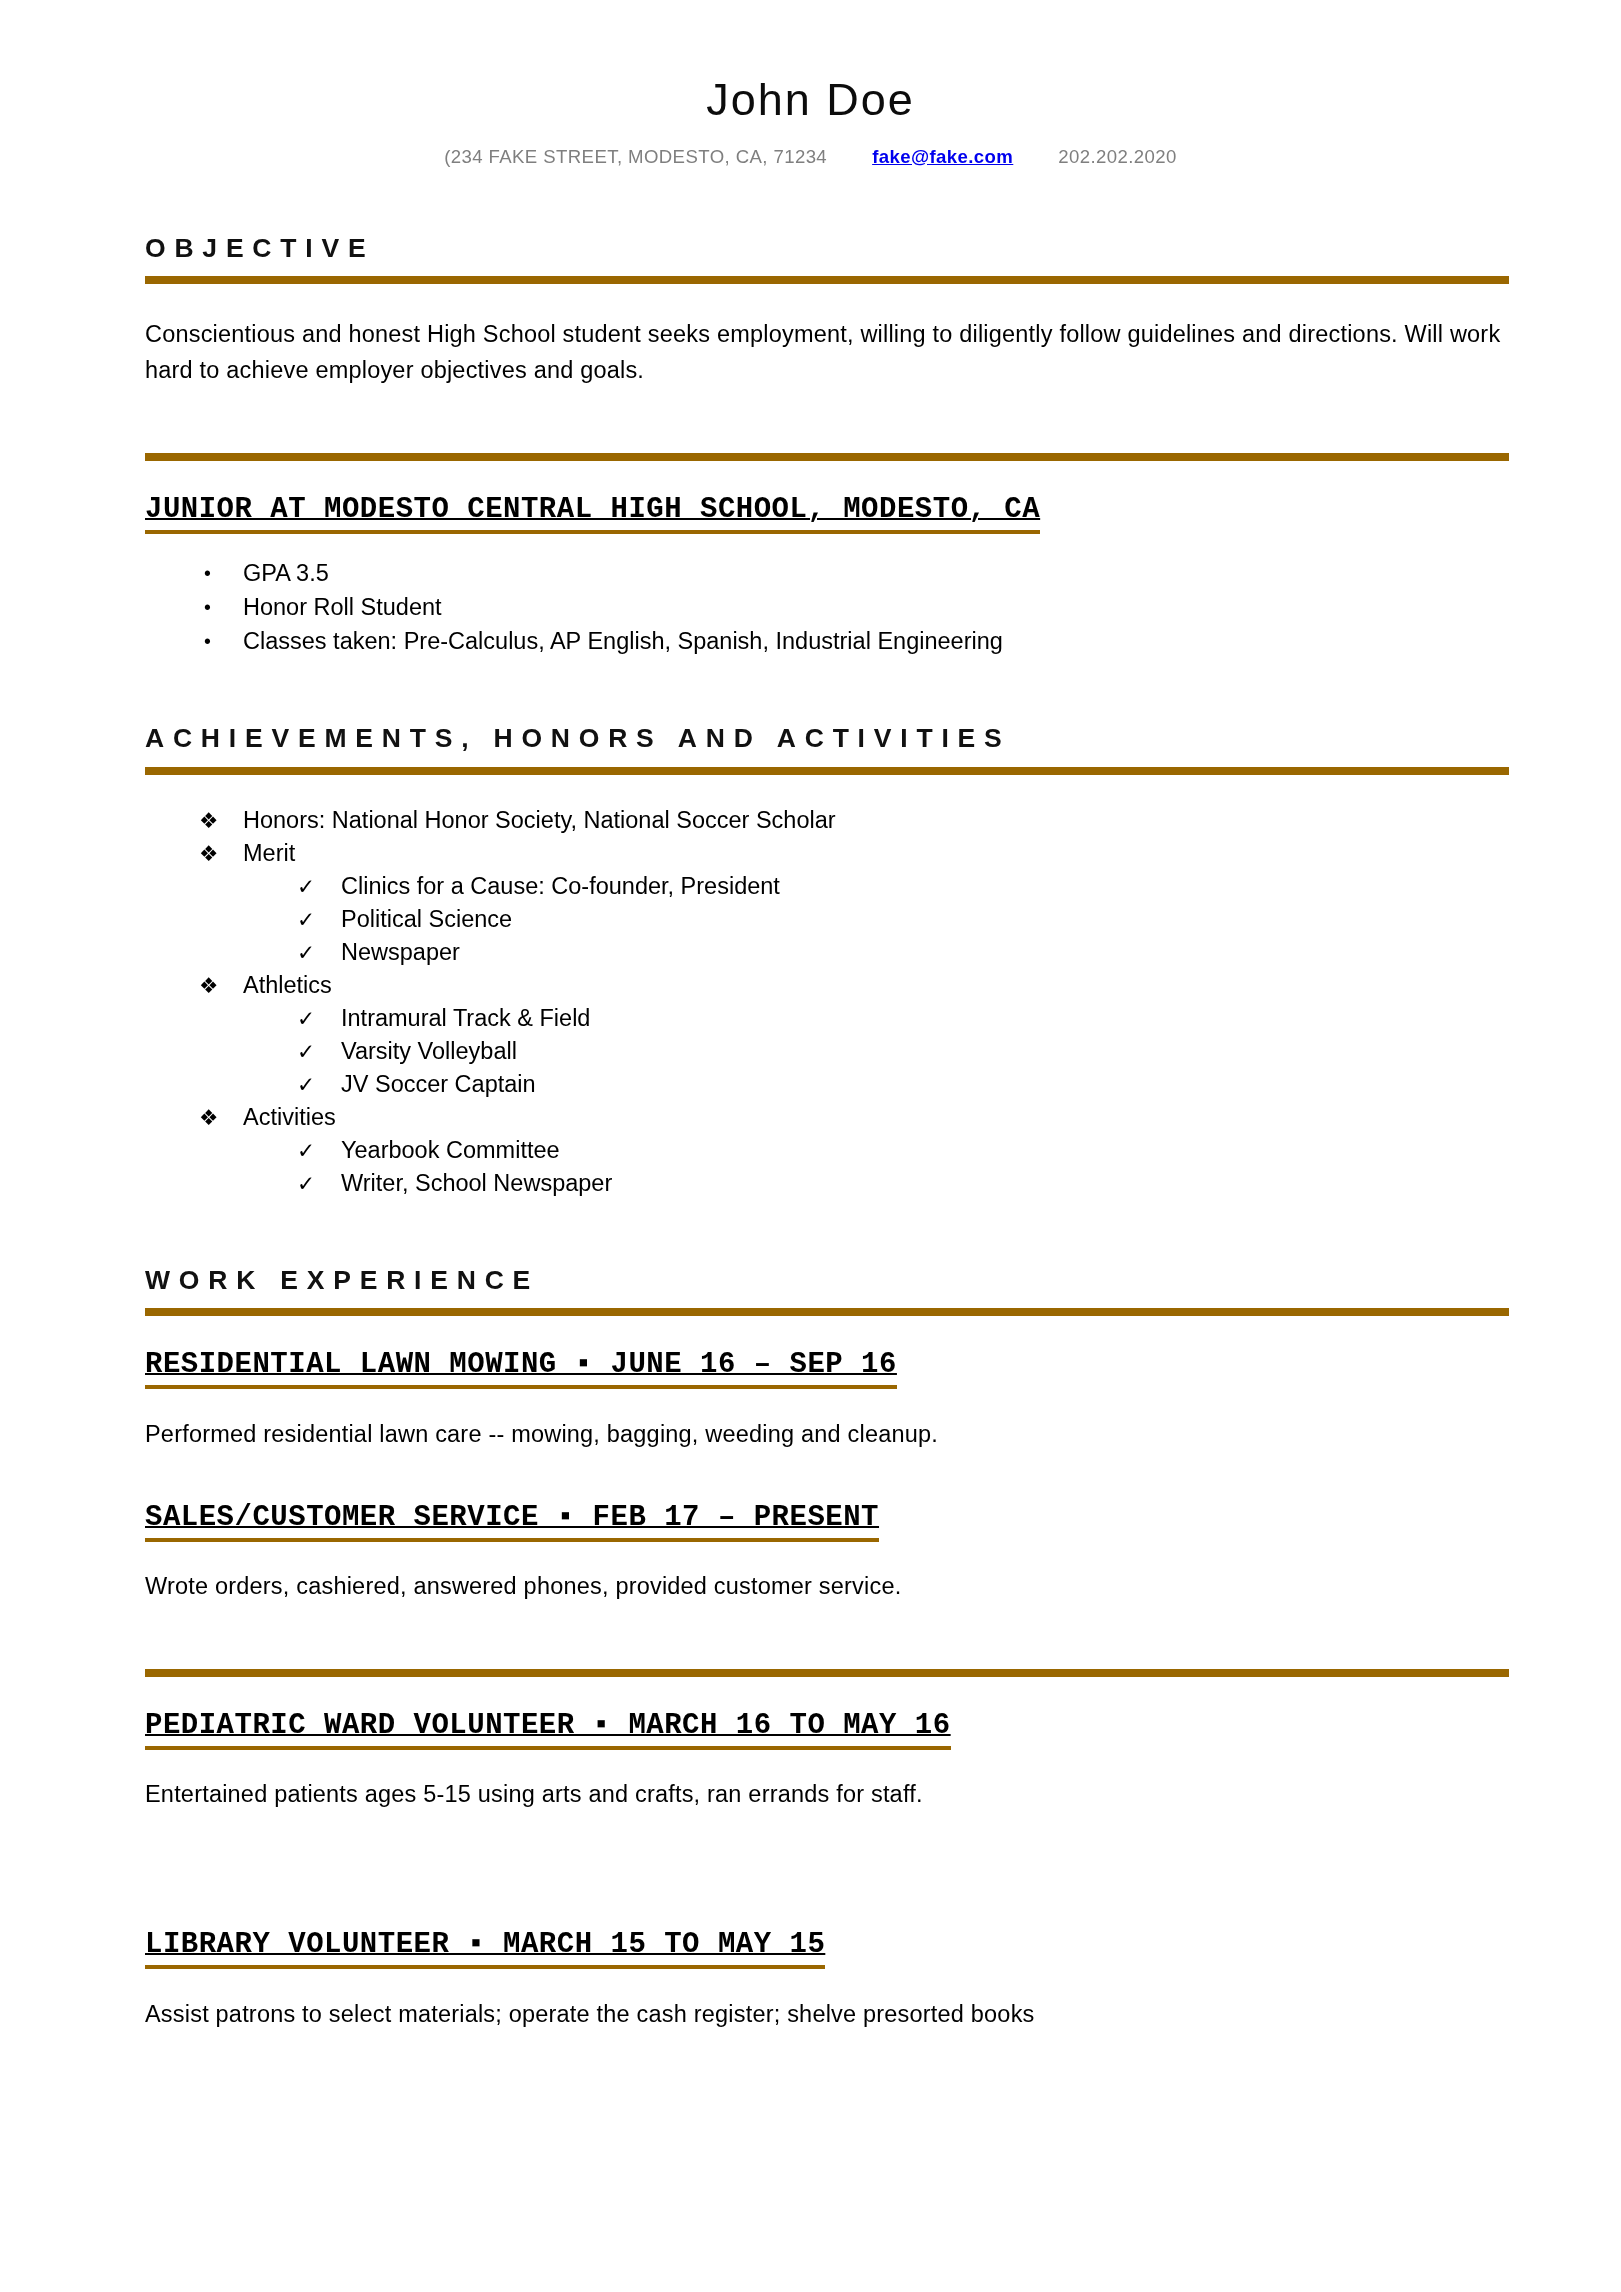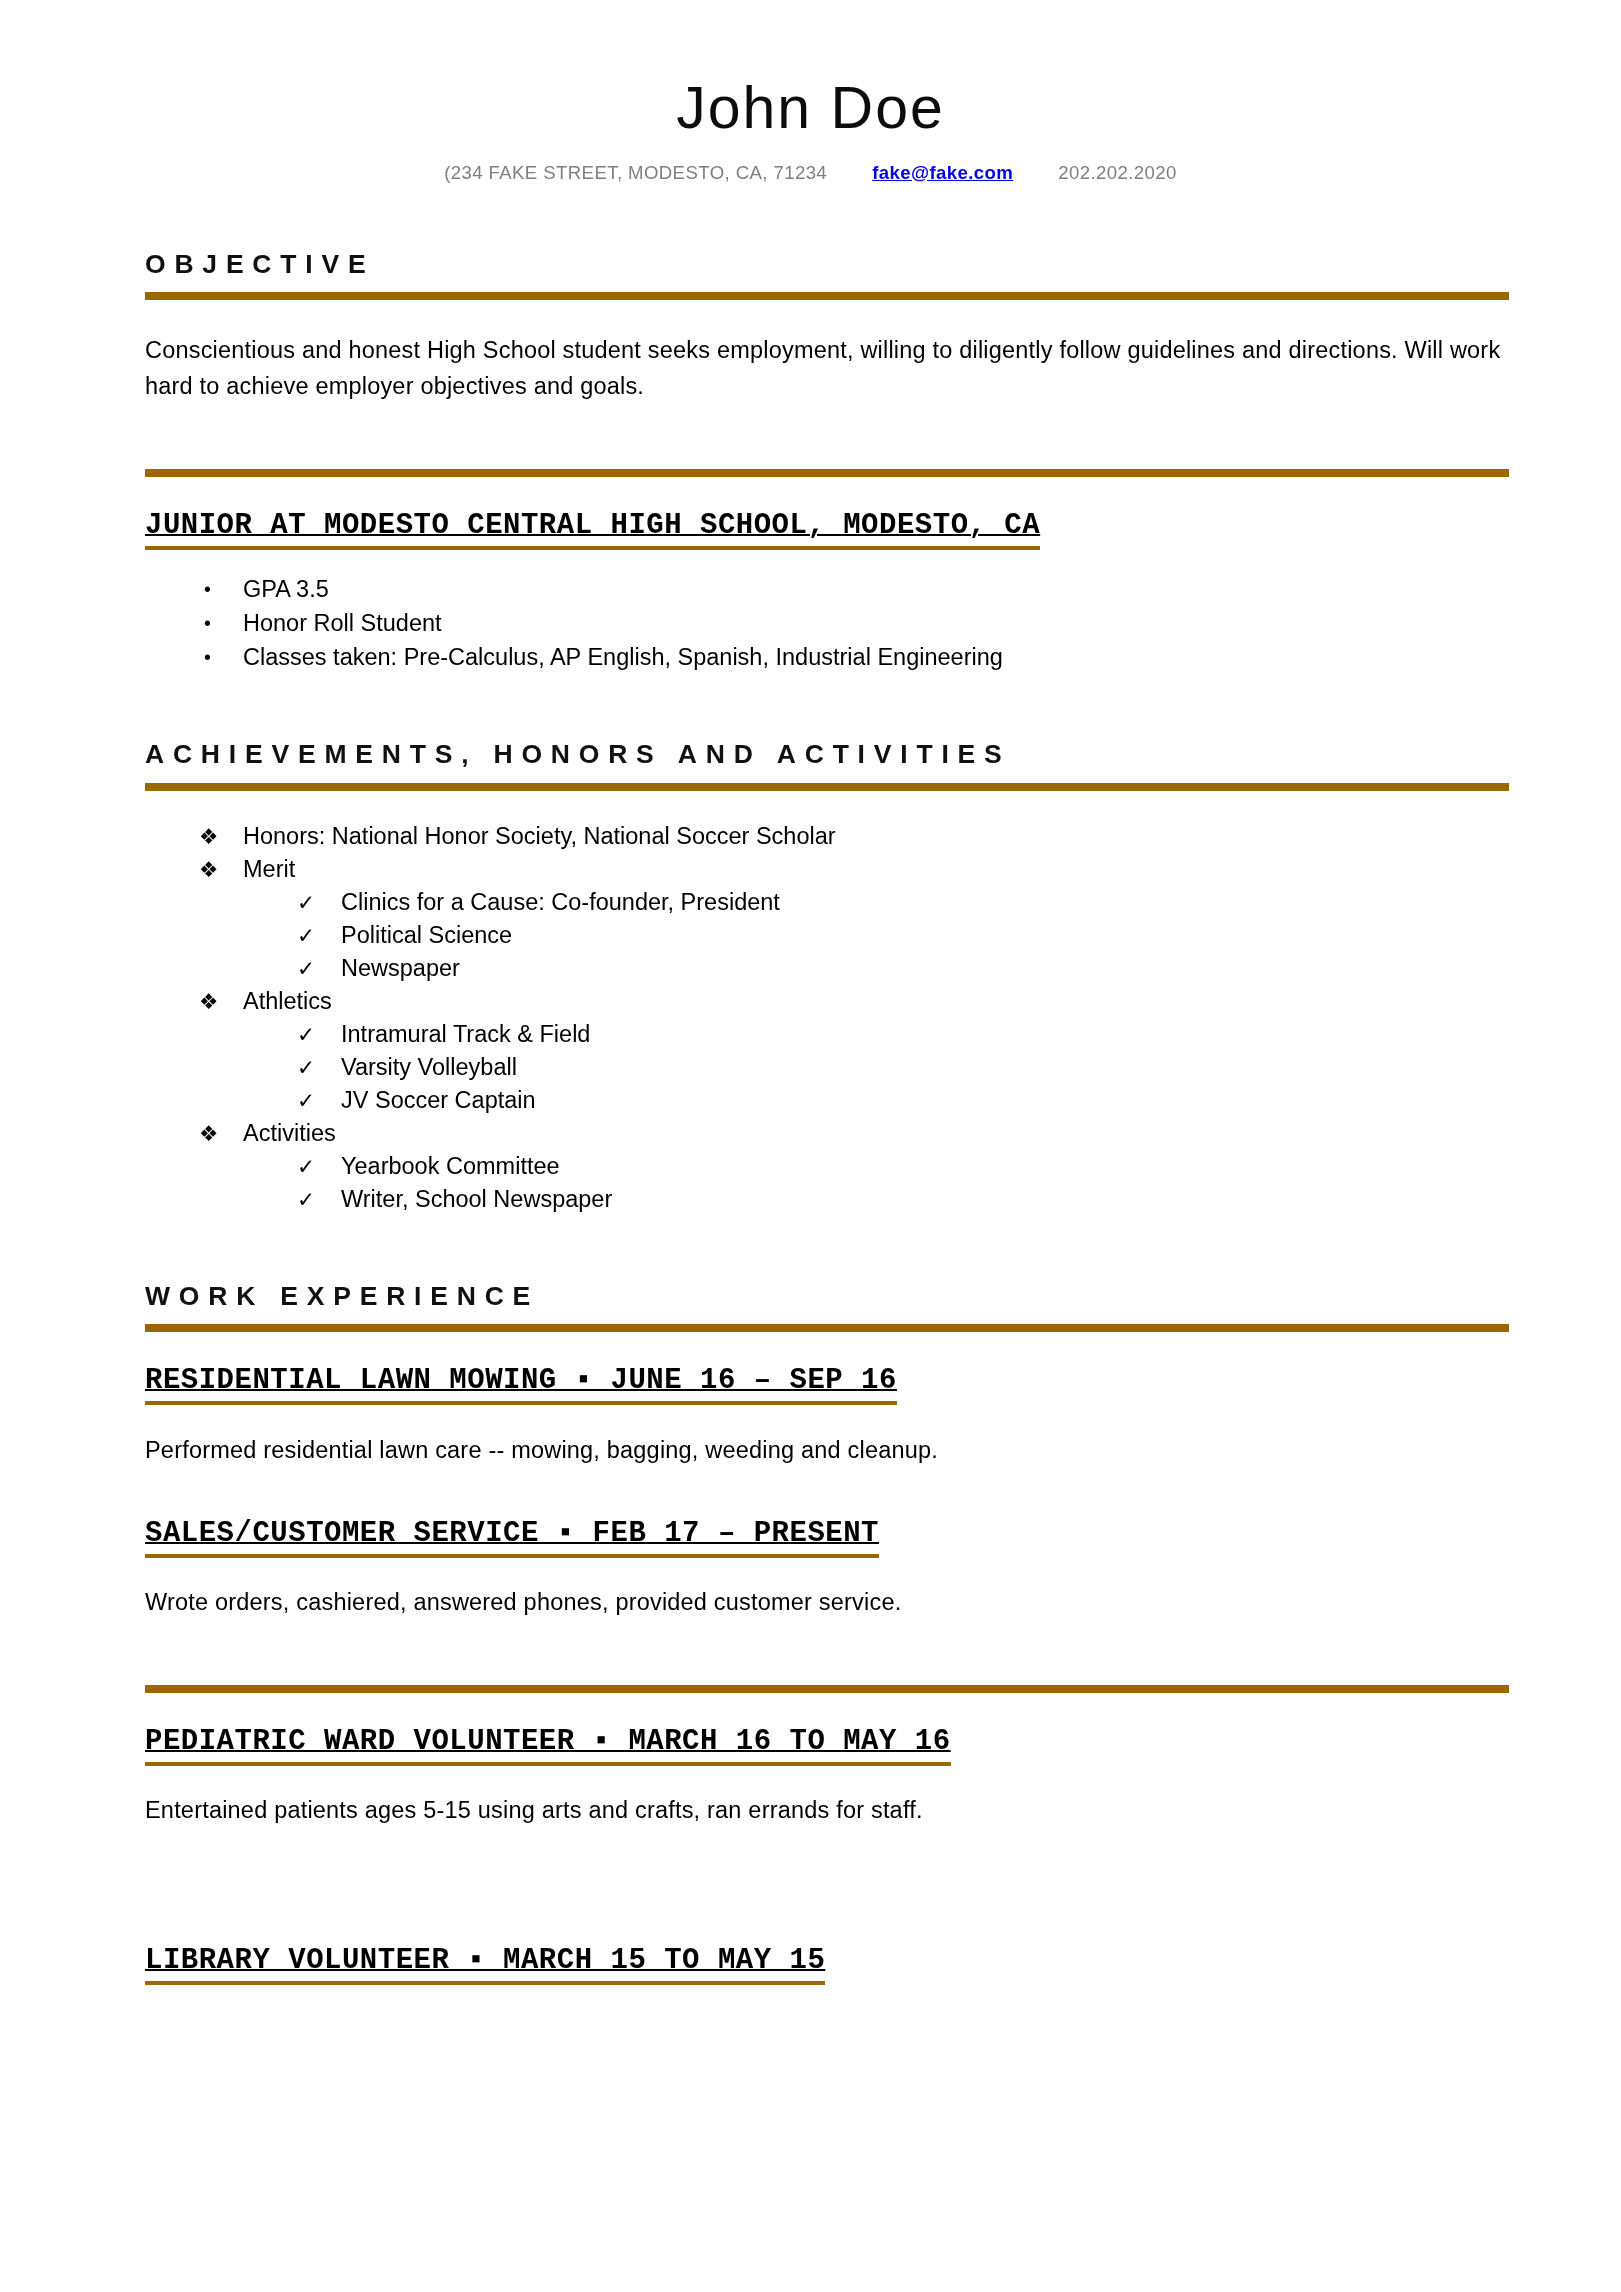--- a/index.html
+++ b/index.html
@@ -4,21 +4,21 @@
 <style>
   * { margin:0; padding:0; box-sizing:border-box; }
   html,body { background:#ffffff; }
   body {
     width:1621px; height:2293px;
     font-family:"Liberation Sans","DejaVu Sans",sans-serif;
     color:#000;
     overflow:hidden;
   }
   .header { text-align:center; padding-top:74px; }
-  .name { font-size:59px; font-weight:400; letter-spacing:2px; color:#0c0c0c; }
+  .name { font-size:45px; font-weight:400; letter-spacing:2px; color:#0c0c0c; }
   .contact-line {
     margin-top:19.6px;
     display:flex; justify-content:center; align-items:baseline; gap:45px;
     font-size:18.6px; color:#7f7f7f; letter-spacing:0.4px;
   }
   .email-link { color:#0000ee; font-weight:700; text-decoration:underline; cursor:pointer; }
   .content { margin-left:145px; width:1364px; }
   .section { margin-top:65px; }
   .section-heading {
     font-size:26.5px; font-weight:700; letter-spacing:8.8px; color:#111;
@@ -160,17 +160,18 @@
 
     <div class="section">
       <div class="gold-rule"></div>
       <div>
         <div class="entry-title">PEDIATRIC WARD VOLUNTEER ▪ MARCH 16 TO MAY 16</div>
       </div>
       <div class="body-text entry-desc">Entertained patients ages 5-15 using arts and crafts, ran errands for staff.</div>
       <div>
         <div class="entry-title spaced">LIBRARY VOLUNTEER ▪ MARCH 15 TO MAY 15</div>
       </div>
+      <div class="body-text entry-desc">Assist patrons to select materials; operate the cash register; shelve presorted books</div>
     </div>
 
   </div>
 </div>
 
 
 </body></html>

